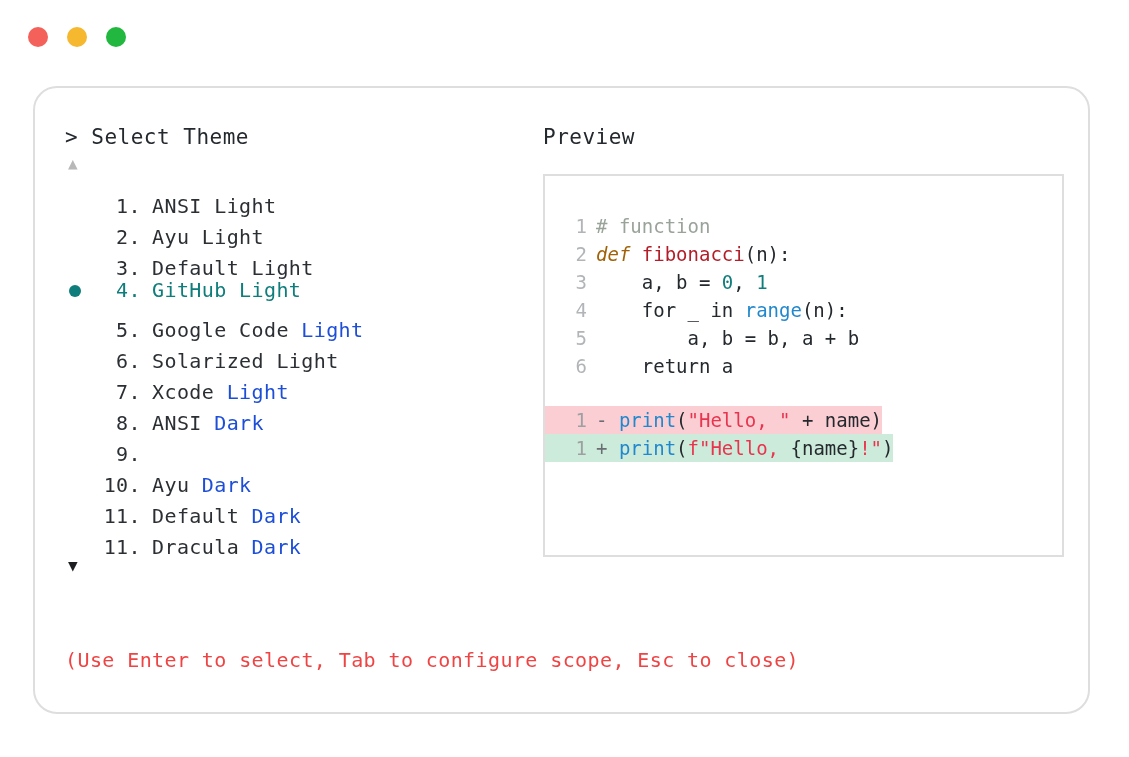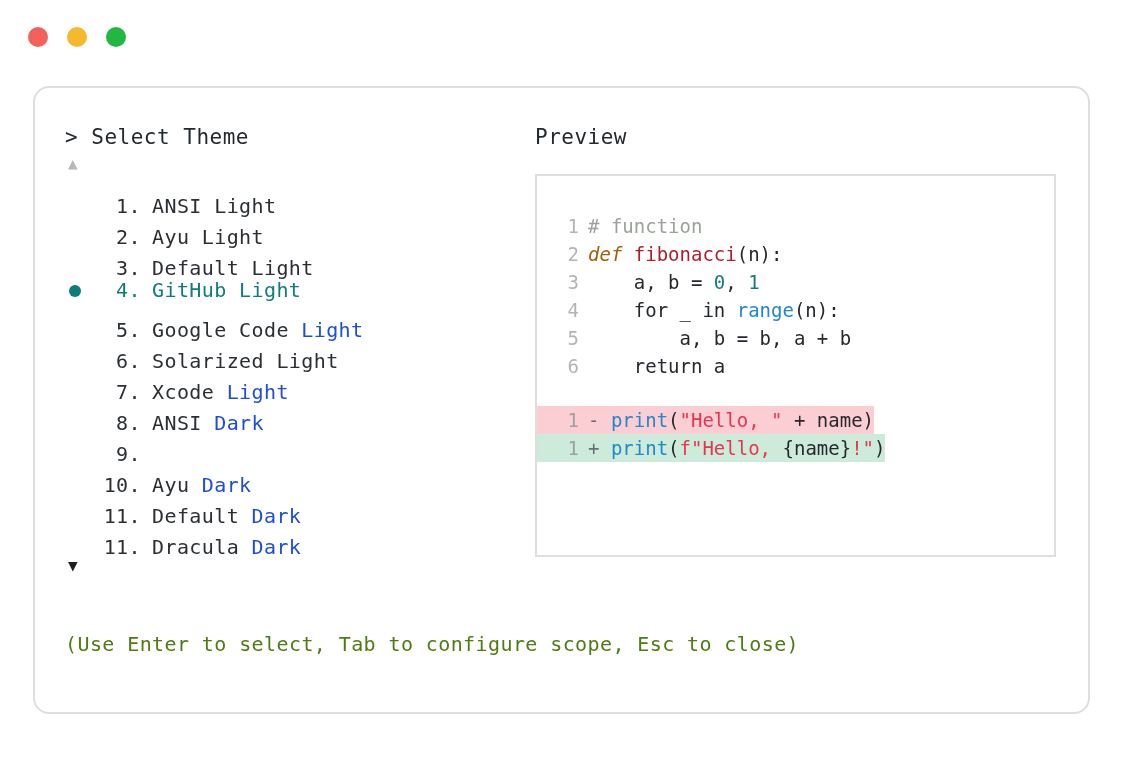--- a/index.html
+++ b/index.html
@@ -29,33 +29,33 @@
   .dot-close { background: #F4605A; }
   .dot-min   { background: #F5B82E; }
   .dot-max   { background: #22B83F; }
 
   
   .card {
     position: absolute;
     left: 33px; top: 86px;
     width: 1057px; height: 628px;
     border: 2px solid #DEDEDE;
-    border-radius: 16px;
+    border-radius: 24px;
     background: #ffffff;
   }
 
   .card-inner {
     position: absolute;
     left: 0; top: 0; right: 0; bottom: 0;
     padding: 34px 30px 0 30px;
   }
 
   .columns { display: flex; align-items: flex-start; }
   .col-left  { width: 470px; flex: 0 0 470px; }
-  .col-right { flex: 1 1 auto; }
+  .col-right { flex: 1 1 auto; margin-left: 8px; }
 
   
   .prompt-header {
     font-size: 21px;
     color: #24292E;
     letter-spacing: 0.5px;
     white-space: pre;
     height: 30px;
     line-height: 30px;
   }
@@ -105,23 +105,23 @@
   }
   .name-cell { padding-left: 11px; white-space: pre; color: #2B2F33; }
   .variant { color: #1d4ed8; text-align: center; }
   .theme-row.selected .num-cell,
   .theme-row.selected .name-cell { color: #0E7D7B; }
 
   
   .hint {
     position: absolute;
     left: 30px;
-    bottom: 56px;
+    bottom: 40px;
     font-size: 20px;
-    color: #4d7c0f;
+    color: #ef4444;
     letter-spacing: 0.4px;
     white-space: pre;
   }
 
   
   .preview-panel {
     margin-top: 22px;
     width: 521px;
     height: 383px;
     border: 2px solid #DEDEDE;

